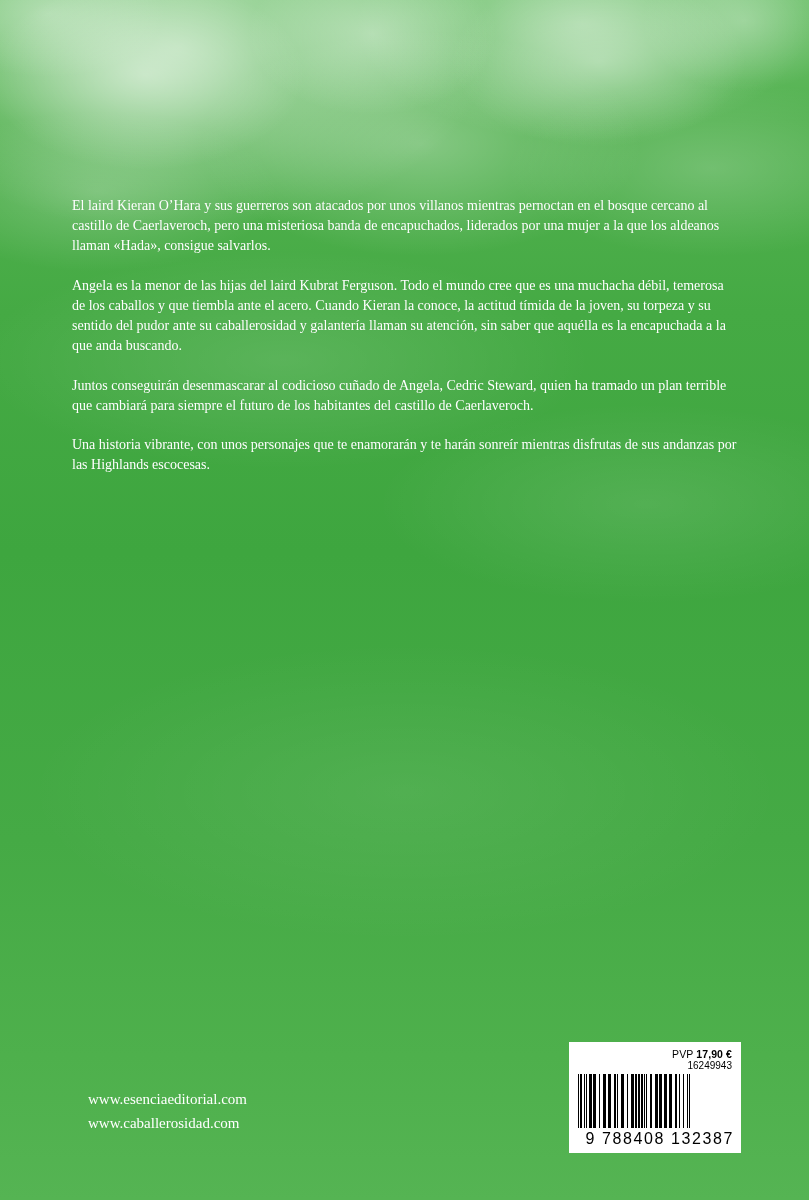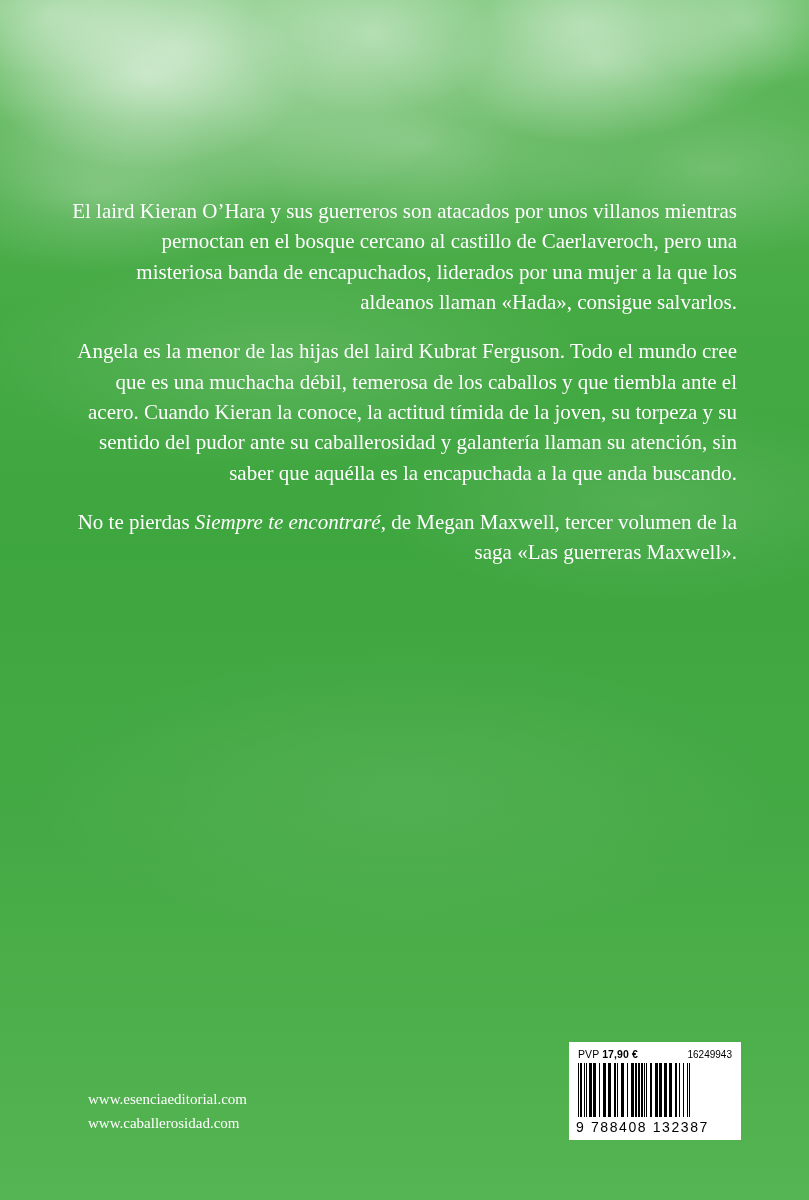--- a/index.html
+++ b/index.html
@@ -40,23 +40,23 @@
       radial-gradient(ellipse 26% 36% at 74% 18%, rgba(255,255,255,0.34), rgba(255,255,255,0) 70%),
       radial-gradient(ellipse 18% 30% at 92% 6%, rgba(255,255,255,0.28), rgba(255,255,255,0) 70%),
       radial-gradient(ellipse 20% 26% at 6% 4%, rgba(255,255,255,0.30), rgba(255,255,255,0) 72%);
     pointer-events: none;
   }
   .blurb {
     position: absolute;
     left: 72px;
     top: 196px;
     width: 665px;
-    text-align: right;
+    text-align: left;
     color: #ffffff;
-    font-size: 21px;
+    font-size: 14px;
     line-height: 1.445;
   }
   .blurb p {
     margin: 0 0 19px 0;
     text-shadow: 0 0 1px rgba(0,0,0,0.06);
   }
   .blurb p:last-child {
     margin-bottom: 0;
   }
   .blurb em {
@@ -83,20 +83,21 @@
     box-sizing: border-box;
   }
   .barcode-top {
     display: flex;
     justify-content: space-between;
     align-items: flex-end;
     font-family: "Liberation Sans", sans-serif;
     font-size: 10.5px;
     color: #000000;
     padding: 0 2px 3px 2px;
+    flex-direction: column;
   }
   .barcode-top .pvp {
     letter-spacing: 0.1px;
   }
   .barcode-top .pvp b {
     font-weight: bold;
   }
   .barcode-top .code {
     font-size: 10px;
   }
@@ -107,37 +108,38 @@
     gap: 0;
     padding: 0 2px;
   }
   .bars span {
     display: block;
     background: #000;
     height: 100%;
   }
   .barcode-digits {
     font-family: "Liberation Sans", sans-serif;
-    font-size: 14px;
+    font-size: 16px;
     color: #000;
     letter-spacing: 1.6px;
-    text-align: left;
+    text-align: right;
     padding-top: 2px;
   }
 </style>
 </head>
 <body>
 
 <div class="cover">
   <div class="mist"></div>
 
   <div class="blurb">
     <p>El laird Kieran O’Hara y sus guerreros son atacados por unos villanos mientras pernoctan en el bosque cercano al castillo de Caerlaveroch, pero una misteriosa banda de encapuchados, liderados por una mujer a la que los aldeanos llaman «Hada», consigue salvarlos.</p>
     <p>Angela es la menor de las hijas del laird Kubrat Ferguson. Todo el mundo cree que es una muchacha débil, temerosa de los caballos y que tiembla ante el acero. Cuando Kieran la conoce, la actitud tímida de la joven, su torpeza y su sentido del pudor ante su caballerosidad y galantería llaman su atención, sin saber que aquélla es la encapuchada a la que anda buscando.</p>
-    <p><span>No te pierdas </span><em>Siempre te encontraré</em><span>, de Megan Maxwell, tercer volumen de la saga «Las guerreras Maxwell».</span></p>
+    <p>Juntos conseguirán desenmascarar al codicioso cuñado de Angela, Cedric Steward, quien ha tramado un plan terrible que cambiará para siempre el futuro de los habitantes del castillo de Caerlaveroch.</p>
+    <p>Una historia vibrante, con unos personajes que te enamorarán y te harán sonreír mientras disfrutas de sus andanzas por las Highlands escocesas.</p>
   </div>
 
   <div class="websites">
     <div>www.esenciaeditorial.com</div>
     <div>www.caballerosidad.com</div>
   </div>
 
   <div class="barcode-block">
     <div class="barcode-top">
       <div class="pvp"><span>PVP</span> <b>17,90 €</b></div>

